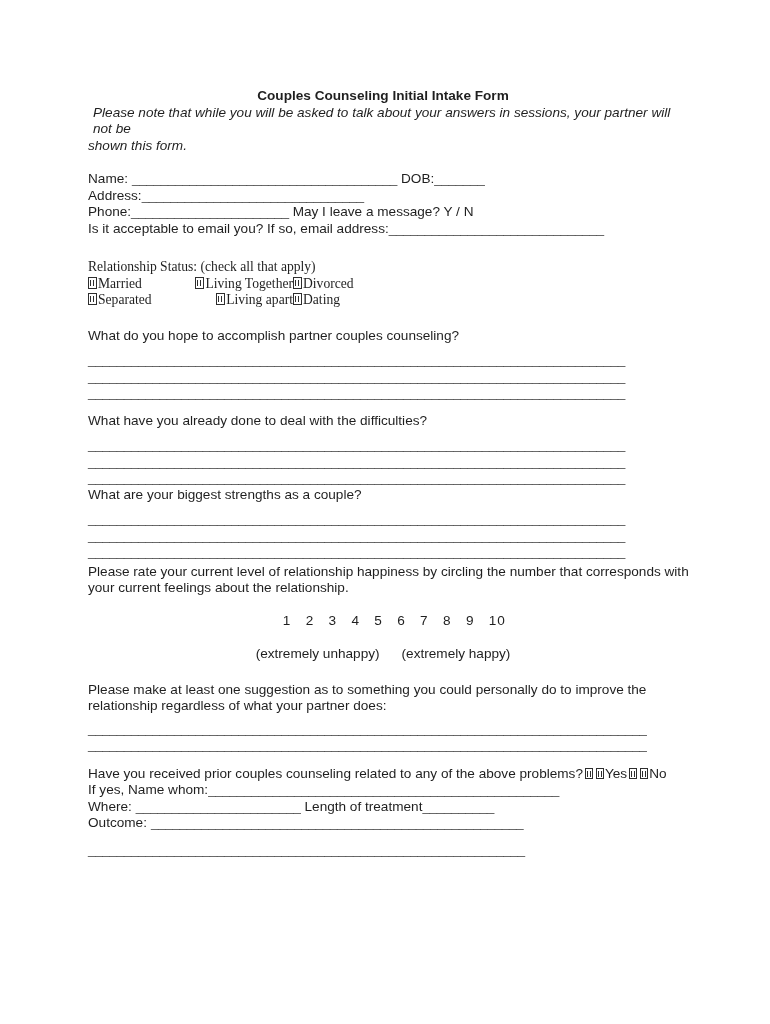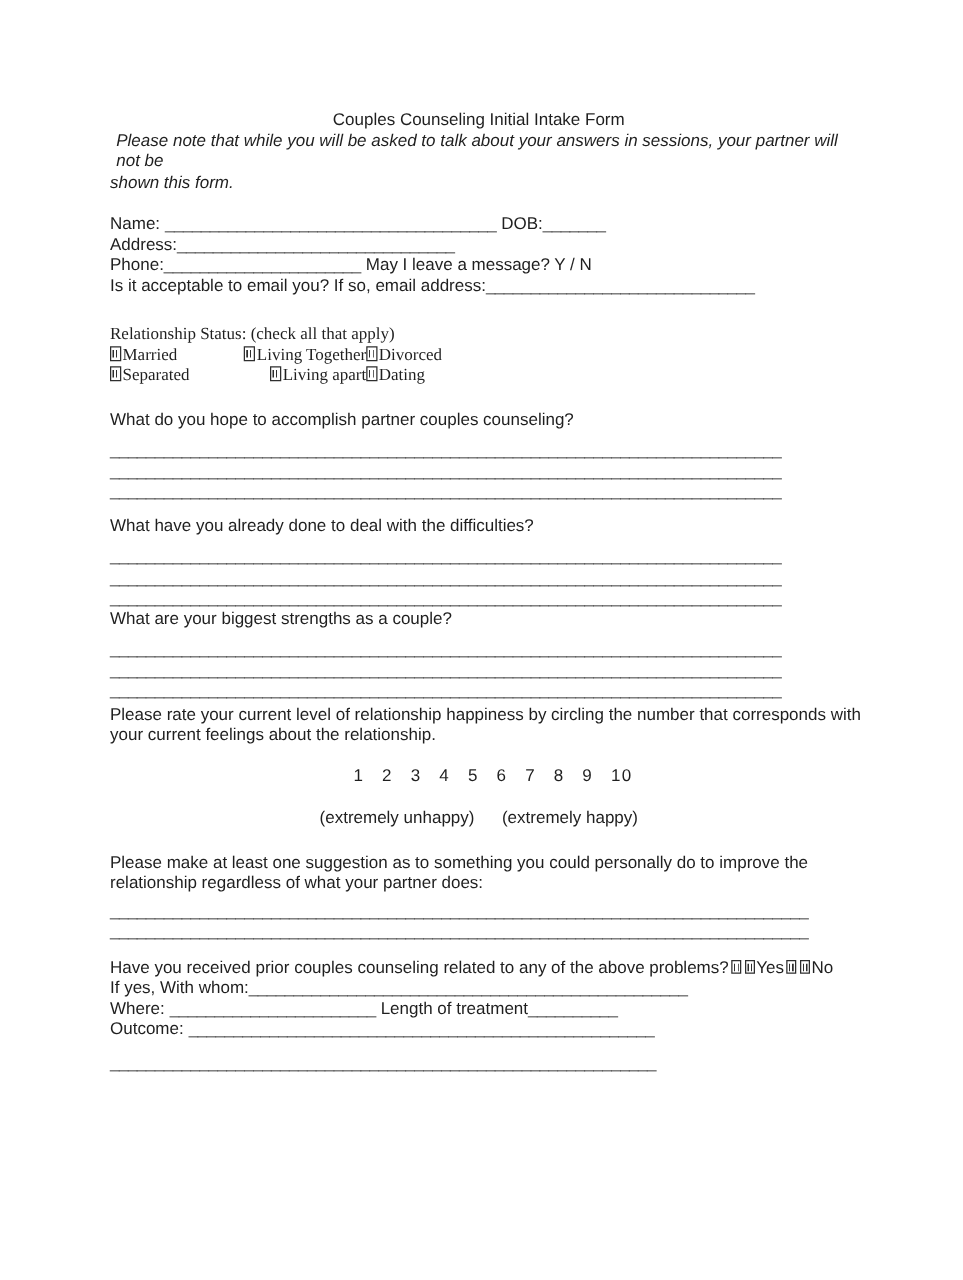--- a/index.html
+++ b/index.html
@@ -9,21 +9,21 @@
     background:#ffffff;
     font-family:"Liberation Sans","DejaVu Sans",sans-serif;
     font-size:13.6px;
     line-height:16.5px;
     color:#1f1f1f;
     box-sizing:border-box;
     padding:88px 92px 0 88px;
     overflow:hidden;
   }
   .row{white-space:nowrap;}
-  .title{font-weight:normal;text-align:center;}
+  .title{font-weight:bold;text-align:center;}
   .note{font-style:italic;}
   .note-l1{padding-left:5px;}
   .u{color:#4d4d4d;letter-spacing:-0.4px;}
   .gap-md{margin-top:17px;}
   .rel{margin-top:22px;font-family:Liberation Serif, serif;}
   .q1{margin-top:19px;}
   .q2{margin-top:11px;}
   .ansline{margin-top:0;}
   .first-ans{margin-top:8px;}
   .cb-item{display:inline-block;}
@@ -121,21 +121,21 @@
     <div class="row">relationship regardless of what your partner does:</div>
     <div class="row sugg-first u">______________________________________________________________________________</div>
     <div class="row u">______________________________________________________________________________</div>
   </div>
 
   <div class="prior">
     <div class="row">
       <span>Have you received prior couples counseling related to any of the above problems?</span><span class="glyph-box glyph-sm"></span><span class="glyph-box glyph-sm"></span><span>Yes</span><span class="glyph-box glyph-sm"></span><span class="glyph-box glyph-sm"></span><span>No</span>
     </div>
     <div class="row">
-      <span>If yes, With whom:</span><span class="u">_________________________________________________</span>
+      <span>If yes, Name whom:</span><span class="u">_________________________________________________</span>
     </div>
     <div class="row">
       <span>Where:</span><span class="sp"></span><span class="u">_______________________</span><span class="sp"></span><span>Length of treatment</span><span class="u">__________</span>
     </div>
     <div class="row">
       <span>Outcome:</span><span class="sp"></span><span class="u">____________________________________________________</span>
     </div>
     <div class="row final-line u">_____________________________________________________________</div>
   </div>
 

